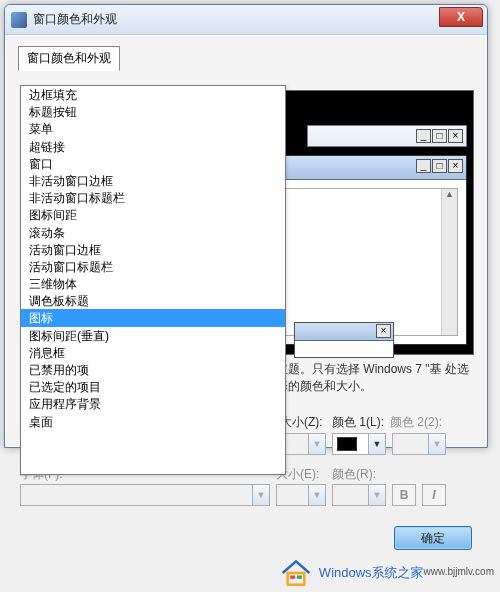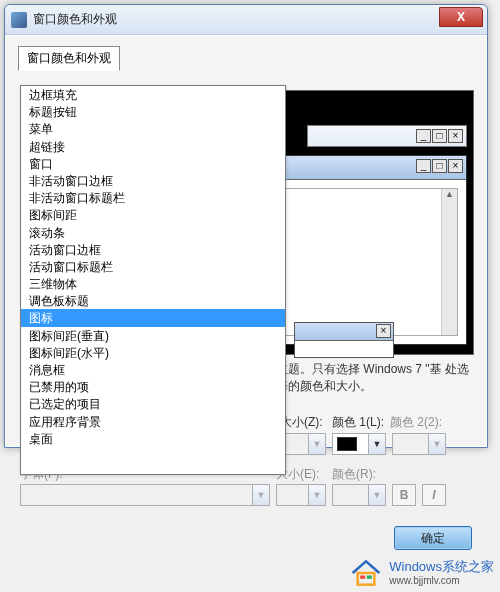--- a/index.html
+++ b/index.html
@@ -113,21 +113,21 @@
 .labels-grid { position:absolute; top:378px; left:272px; right:14px; display:grid;
   grid-template-columns:52px 58px 58px 40px; font-size:12px; }
 .labels-grid .lbl{padding-left:2px;}
 
 .watermark {
   position:absolute; right:6px; bottom:4px; display:flex; align-items:center; gap:6px;
   font-size:13px; color:#2a68c0;
 }
 .wm-logo { width:34px; height:30px; position:relative;}
 .wm-logo svg{width:100%;height:100%;}
-.wm-text { display:flex; flex-direction:column; line-height:1.1;}
+.wm-text { display:flex; flex-direction:row; line-height:1.1;}
 .wm-url { font-size:10px; color:#555;}
 </style>
 </head>
 <body>
 
 <div class="window">
   <div class="titlebar">
     <span class="titlebar-icon"></span>
     <span class="titlebar-text">窗口颜色和外观</span>
     <div class="close-btn">X</div>
@@ -178,21 +178,20 @@
           <li>非活动窗口边框</li>
           <li>非活动窗口标题栏</li>
           <li>图标间距</li>
           <li>滚动条</li>
           <li>活动窗口边框</li>
           <li>活动窗口标题栏</li>
           <li>三维物体</li>
           <li>调色板标题</li>
           <li class="selected">图标</li>
           <li>图标间距(垂直)</li>
-          <li>图标间距(水平)</li>
           <li>消息框</li>
           <li>已禁用的项</li>
           <li>已选定的项目</li>
           <li>应用程序背景</li>
           <li>桌面</li>
         </ul>
     </div>
 
     
     <div class="labels-grid">

